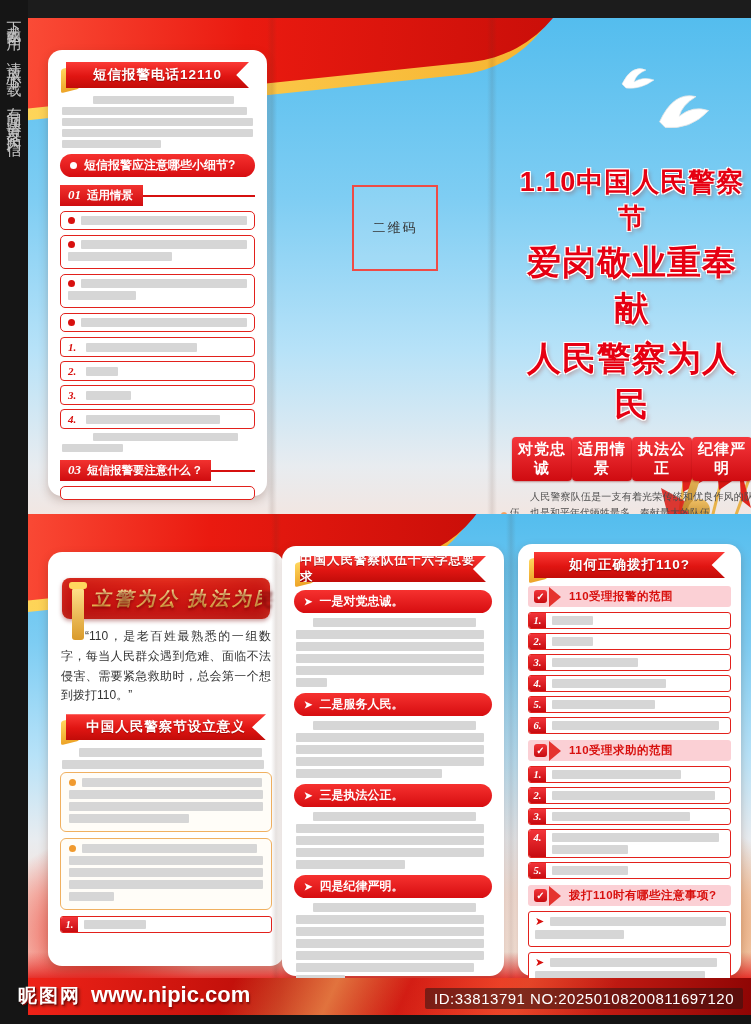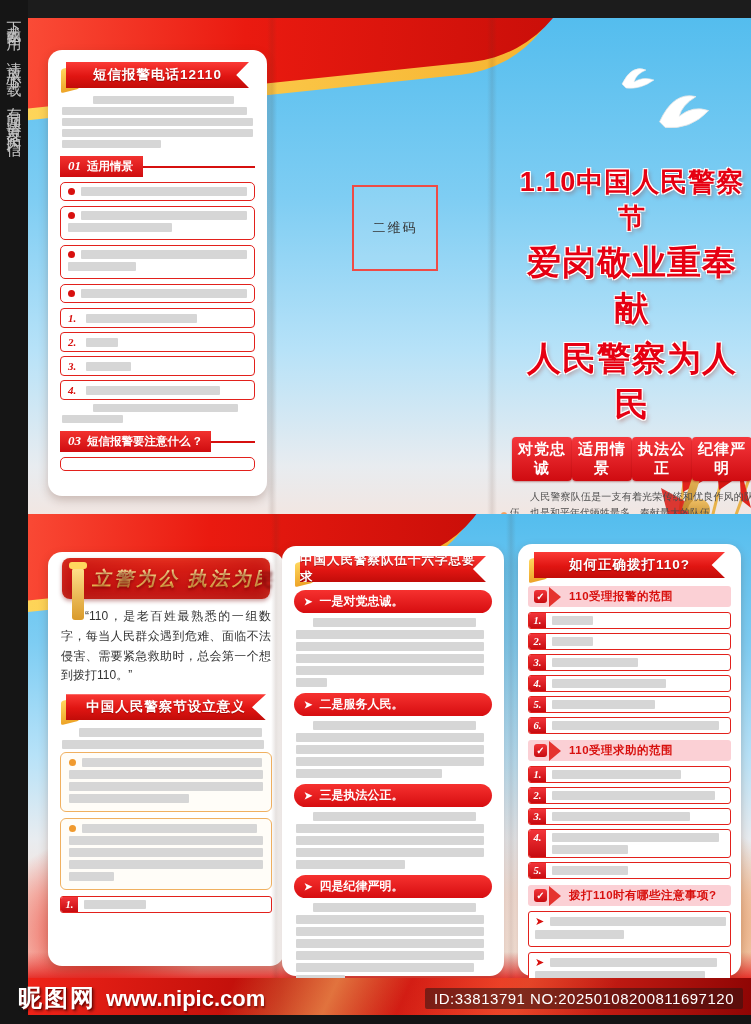--- a/index.html
+++ b/index.html
@@ -24,21 +24,21 @@
   .ribbon-wrap{position:absolute;left:-60px;top:-58px;width:640px;height:150px;pointer-events:none;}
   .ribbon-gold{position:absolute;left:6px;top:16px;width:600px;height:118px;background:linear-gradient(100deg,#ffd95e,#f6b22e);border-radius:0 0 160px 40px;transform:rotate(-6deg);}
   .ribbon-red{position:absolute;left:0;top:0;width:620px;height:122px;background:linear-gradient(100deg,#ff5a42 0%,#ea1a10 45%,#c60d08 100%);border-radius:0 0 150px 36px;transform:rotate(-6deg);}
   
   .scene{position:absolute;left:0;bottom:0;width:723px;height:185px;}
   .statue{position:absolute;right:0;bottom:0;width:190px;height:210px;}
   .glow{position:absolute;pointer-events:none;}
   
   .card{position:absolute;background:#fff;border-radius:14px;box-shadow:0 4px 10px rgba(90,40,20,.25);box-sizing:border-box;}
   .card.tl{left:20px;top:32px;width:219px;height:446px;padding:12px 12px;}
-  .card.bl{left:20px;top:38px;width:236px;height:414px;padding:4px 12px;}
+  .card.bl{left:20px;top:38px;width:236px;height:414px;padding:24px 12px;}
   .card.bm{left:254px;top:32px;width:222px;height:430px;padding:10px 12px;}
   .card.br{left:490px;top:30px;width:223px;height:432px;padding:8px 10px;}
   
   .ribbon{position:relative;margin:0 6px 8px;height:26px;z-index:1;}
   .ribbon .fold{position:absolute;left:-5px;top:5px;width:18px;height:24px;background:linear-gradient(180deg,#ffd75e,#eda427);transform:skewY(-14deg);z-index:0;border-radius:2px;}
   .ribbon .body{position:absolute;left:0;top:0;right:0;height:26px;background:linear-gradient(180deg,#fb3a36 0%,#e01512 55%,#c20c09 100%);clip-path:polygon(0 0,100% 0,93% 50%,100% 100%,0 100%);display:flex;align-items:center;justify-content:center;color:#fff;font-weight:bold;font-size:13.5px;letter-spacing:1px;z-index:1;text-shadow:0 1px 1px rgba(100,0,0,.5);}
   
   .bar{height:9px;background:#d6d6d6;border-radius:1px;margin:3px 0;}
   .bar.inline{margin:0;flex:none;}
   .bars{margin:2px 2px;}
@@ -88,21 +88,21 @@
   .cal-sub{font-family:"Liberation Serif",serif;font-weight:700;font-size:15.5px;color:#fdf4d4;letter-spacing:2px;margin-top:3px;text-shadow:0 2px 2px rgba(90,0,0,.6);}
   .pillar{position:absolute;left:10px;top:10px;width:12px;height:52px;background:linear-gradient(180deg,#ffe08a,#d99a2b);border-radius:3px;}
   .pillar:before{content:"";position:absolute;left:-3px;top:-6px;width:18px;height:7px;background:#ffd75e;border-radius:3px;}
   .quote{color:#333;font-size:12px;line-height:1.65;text-align:justify;text-indent:2em;margin:2px 1px 8px;}
   .orange-box{border:1px solid #f0b060;border-radius:6px;padding:5px 8px;margin:0 0 6px;background:#fffdf8;}
   .odot{width:7px;height:7px;border-radius:50%;background:#f09a2e;flex:none;}
   
   .footer-band{position:absolute;left:28px;top:978px;width:723px;height:37px;background:linear-gradient(100deg,#ef2318 0%,#b90c08 35%,#e62a1d 65%,#8e0504 100%);overflow:hidden;}
   .footer-streak{position:absolute;left:0;top:0;width:100%;height:100%;background:linear-gradient(115deg,transparent 28%,rgba(255,210,110,.5) 42%,transparent 52%,rgba(255,160,80,.25) 68%,transparent 80%);}
   .logo{position:absolute;left:18px;top:982px;z-index:60;display:flex;align-items:baseline;gap:10px;}
-  .logo .cn{color:#fff;font-weight:900;font-size:24px;letter-spacing:2px;text-shadow:1px 1px 0 #7a0502,2px 2px 3px rgba(0,0,0,.5);}
+  .logo .cn{color:#fff;font-weight:900;font-size:19px;letter-spacing:2px;text-shadow:1px 1px 0 #7a0502,2px 2px 3px rgba(0,0,0,.5);}
   .logo .url{color:#fff;font-weight:bold;font-size:22px;text-shadow:1px 2px 2px rgba(90,0,0,.6);}
   .idtag{position:absolute;right:8px;top:988px;z-index:60;background:rgba(45,20,18,.55);color:#fff;font-size:15px;padding:2px 9px;border-radius:2px;letter-spacing:.5px;}
   .botblack{position:absolute;left:0;top:1015px;width:751px;height:9px;background:#141414;}
 </style>
 </head>
 <body>
 
 <div class="sidebar">
   <div class="vtext">下载即用，请放心下载，有问题请发站内信。</div>
 </div>
@@ -209,20 +209,24 @@
       <div class="body">短信报警电话12110</div>
     </div>
     <div class="bars">
         <div class="bar" style="width: 74%; margin-left: 16%; height: 8px;"></div>
         <div class="bar" style="width: 97%; height: 8px;"></div>
         <div class="bar" style="width: 100%; height: 8px;"></div>
         <div class="bar" style="width: 100%; height: 8px;"></div>
         <div class="bar" style="width: 52%; height: 8px;"></div>
       </div>
 
+    <div class="pill">
+      <span class="dotw"></span>
+      <span>短信报警应注意哪些小细节?</span>
+    </div>
 
     <div class="sech">
       <div class="box">
           <span class="n">01</span>
           <span class="t">适用情景</span>
         </div>
     </div>
     <div class="obox">
         <div class="drow">
           <span class="dot"></span>

